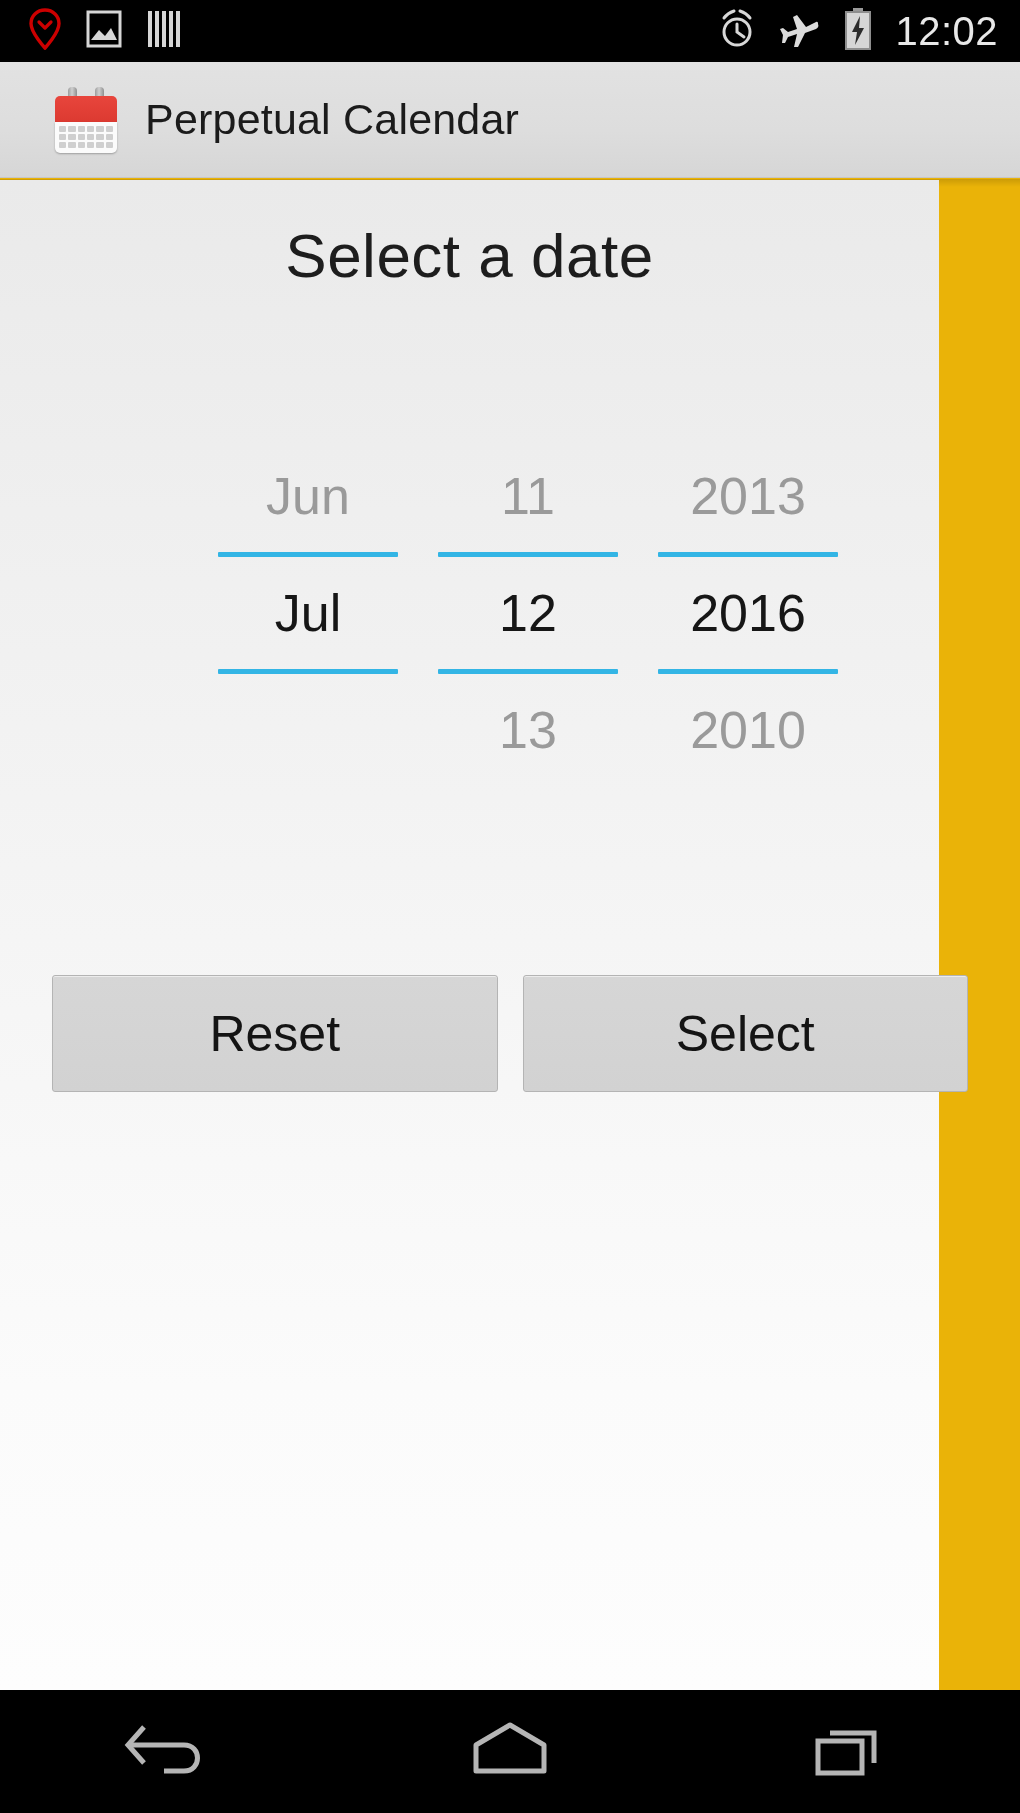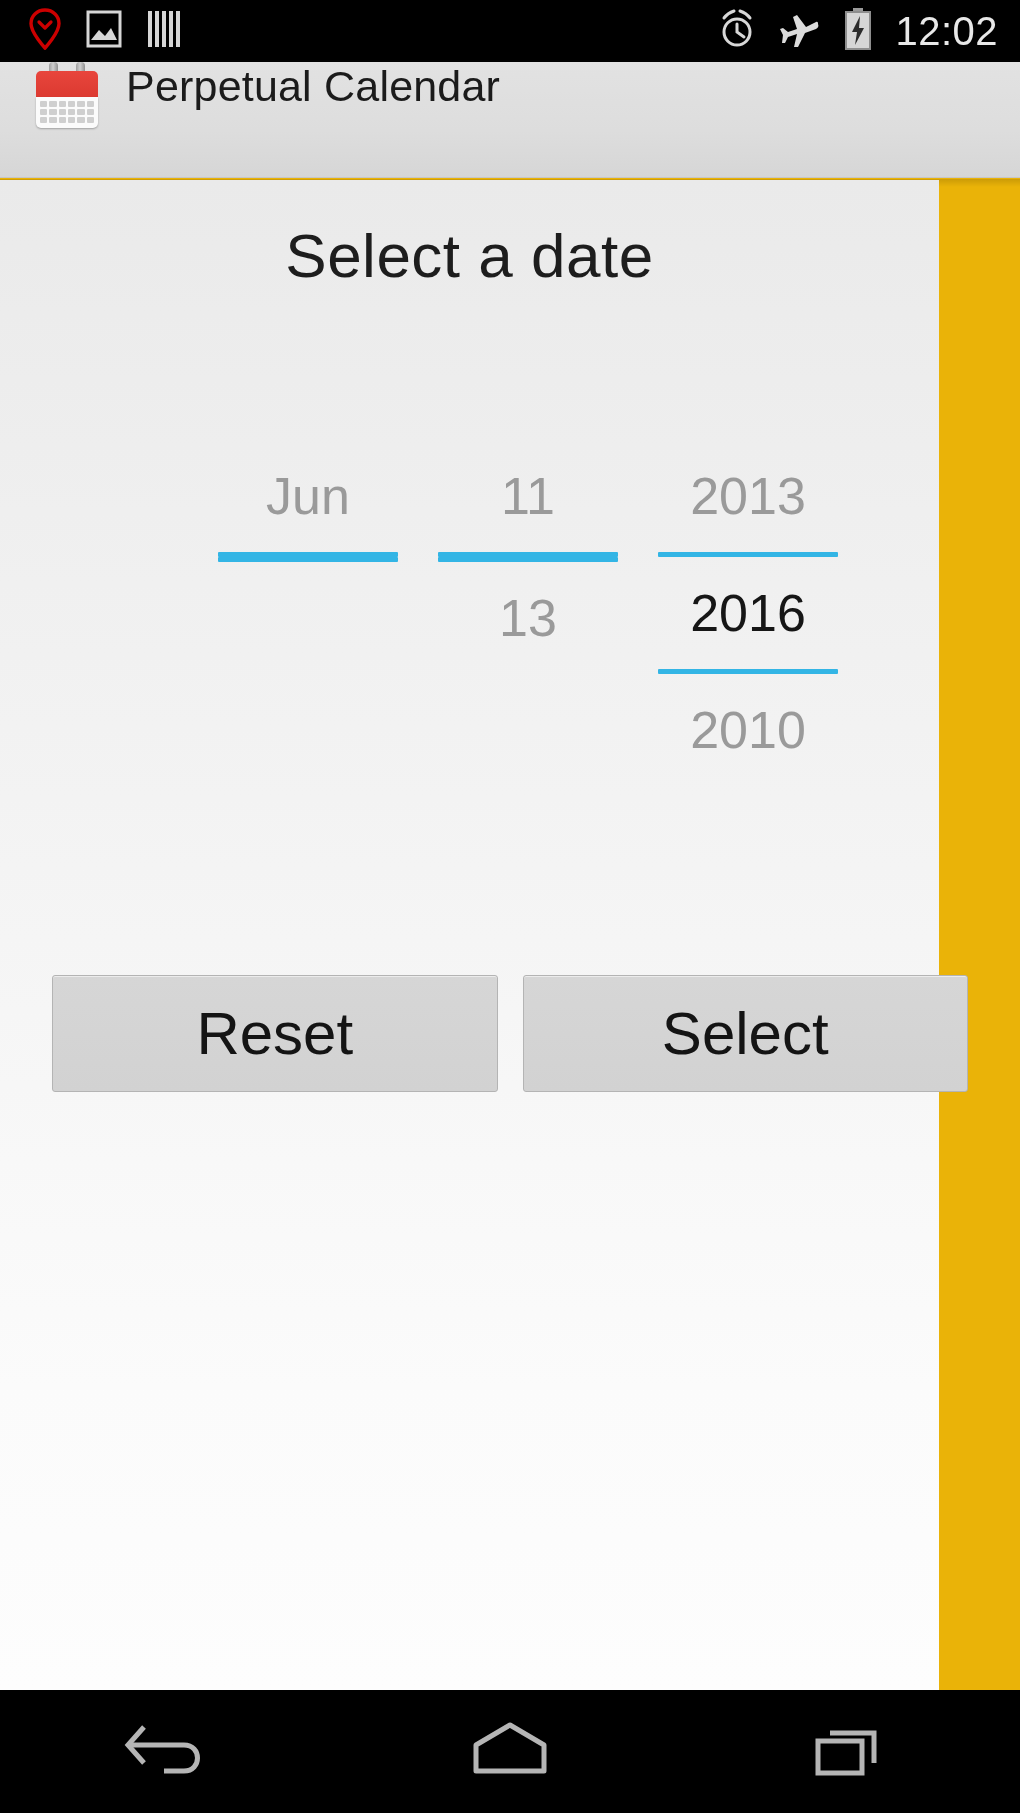--- a/index.html
+++ b/index.html
@@ -21,21 +21,21 @@
   .sb-time {
     color:#e8e8e8; font-size:40px; letter-spacing:0.5px;
     font-family:"Liberation Sans", sans-serif;
   }
   .icn { display:block; }
 
   
   .actionbar {
     position:absolute; top:62px; left:0; width:1020px; height:116px;
     background:linear-gradient(to bottom,#e2e2e2 0%,#dddddd 60%,#d6d6d6 100%);
-    display:flex; align-items:flex-start; padding-left:36px;
+    display:flex; align-items:center; padding-left:55px;
     border-bottom:1px solid #c6c6c6;
   }
   .ab-shadow {
     position:absolute; top:179px; left:0; width:1020px; height:8px;
     background:linear-gradient(to bottom, rgba(0,0,0,0.13), rgba(0,0,0,0));
   }
   .app-title {
     margin-left:28px; font-size:43px; color:#1b1b1b; font-weight:400;
     letter-spacing:0.2px;
   }
@@ -87,21 +87,21 @@
   .prule { width:180px; height:5px; background:#33b5e5; border-radius:1px; }
 
   
   .btnrow {
     position:absolute; top:795px; left:0; width:1020px;
     display:flex; padding:0 52px; gap:25px;
   }
   .btn {
     flex:1; height:117px; background:linear-gradient(to bottom,#d6d6d6,#d2d2d2);
     border:1px solid #b4b4b4; border-radius:3px;
-    font-size:60px; color:#141414; font-family:"Liberation Sans", sans-serif;
+    font-size:50px; color:#141414; font-family:"Liberation Sans", sans-serif;
     display:flex; align-items:center; justify-content:center;
     box-shadow:inset 0 1px 0 rgba(255,255,255,0.55);
   }
 
   
   .navbar {
     position:absolute; bottom:0; left:0; width:1020px; height:123px;
     background:#000; display:flex; align-items:center; justify-content:space-around;
   }
   .navbtn { width:170px; height:123px; display:flex; align-items:center; justify-content:center; }
@@ -194,26 +194,28 @@
 
   <div class="content">
 
     <div class="page-title">Select a date</div>
 
     <div class="picker">
 
       <div class="pcol">
         <div class="pval dim">Jun</div>
         <div class="prule" style="background: rgb(51, 181, 229);"></div>
+        <div class="pval sel">Jul</div>
         <div class="prule" style="background: rgb(51, 181, 229);"></div>
       </div>
 
       <div class="pcol">
         <div class="pval dim">11</div>
         <div class="prule" style="background: rgb(51, 181, 229);"></div>
+        <div class="pval sel">12</div>
         <div class="prule" style="background: rgb(51, 181, 229);"></div>
         <div class="pval dim">13</div>
       </div>
 
       <div class="pcol">
         <div class="pval dim">2013</div>
         <div class="prule" style="background: rgb(51, 181, 229);"></div>
         <div class="pval sel">2016</div>
         <div class="prule" style="background: rgb(51, 181, 229);"></div>
         <div class="pval dim">2010</div>

